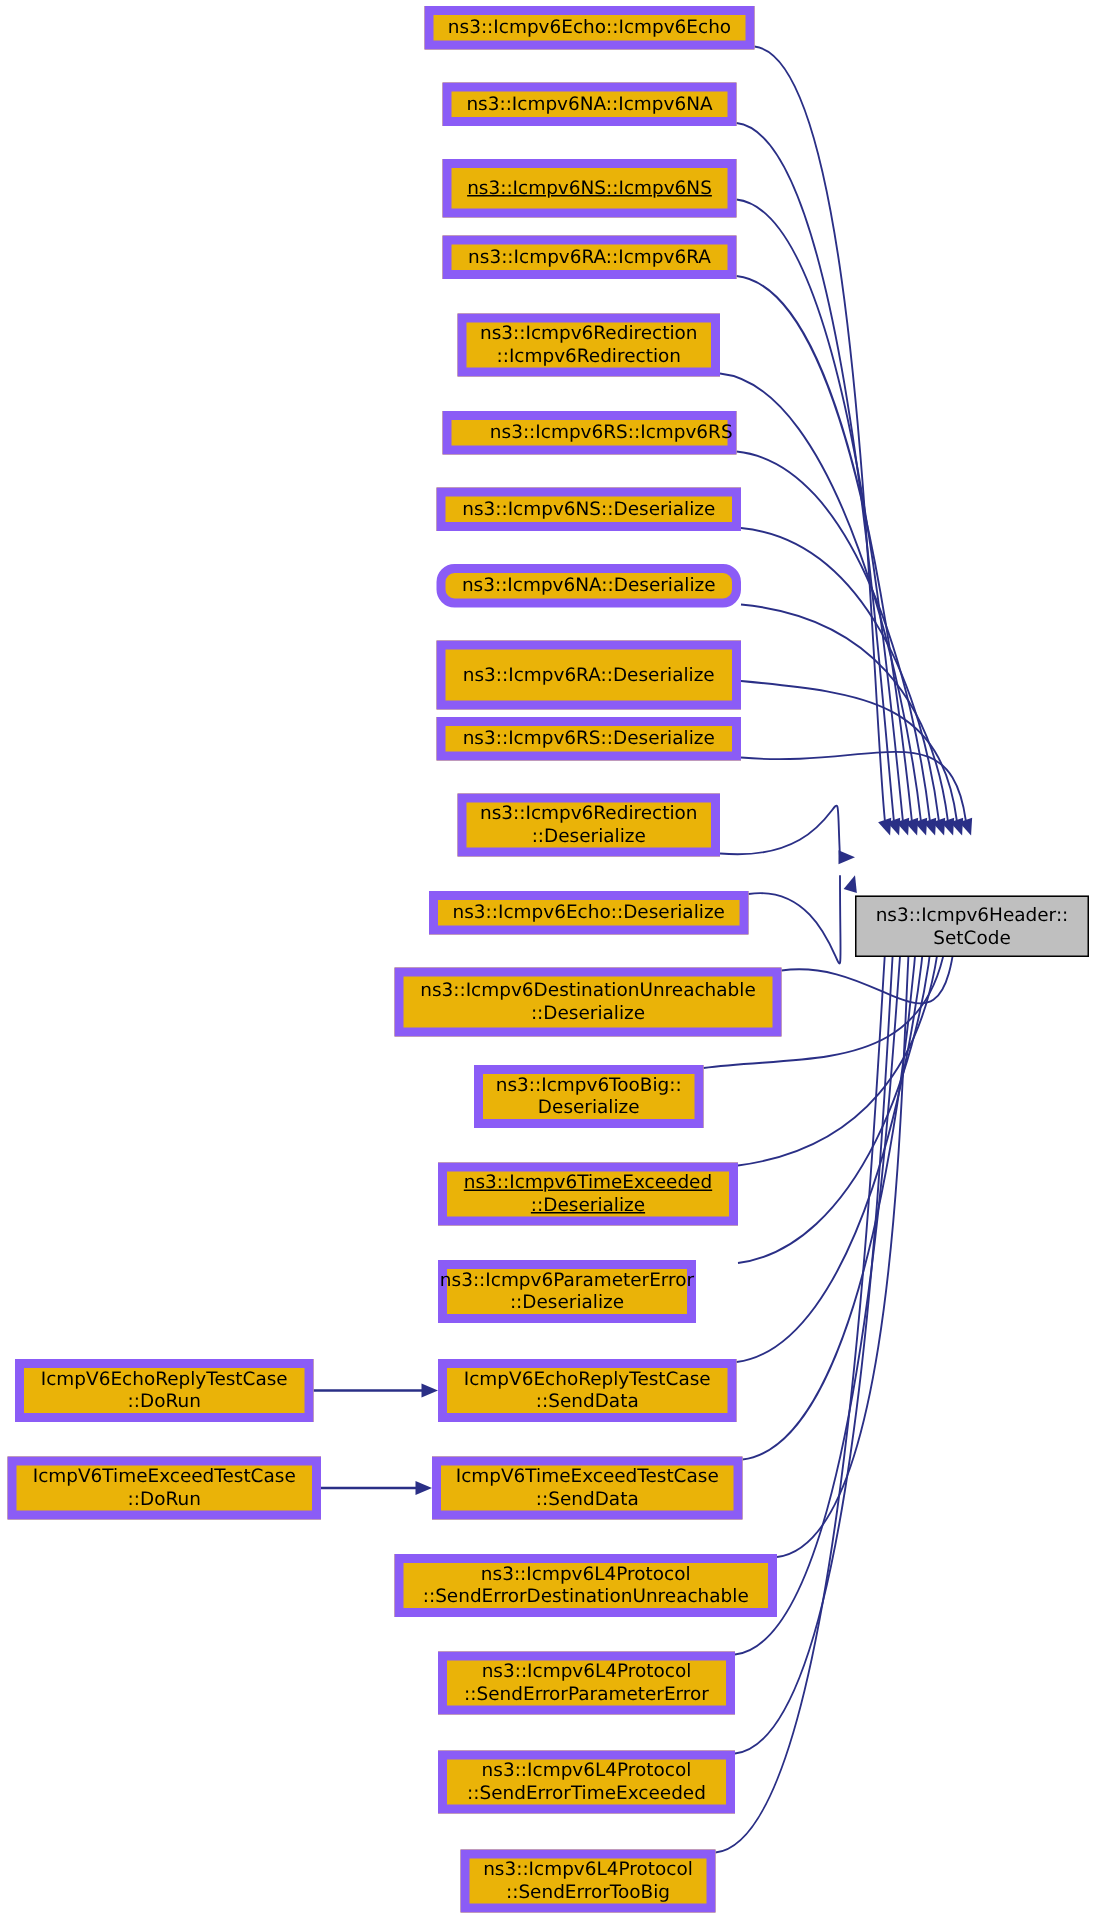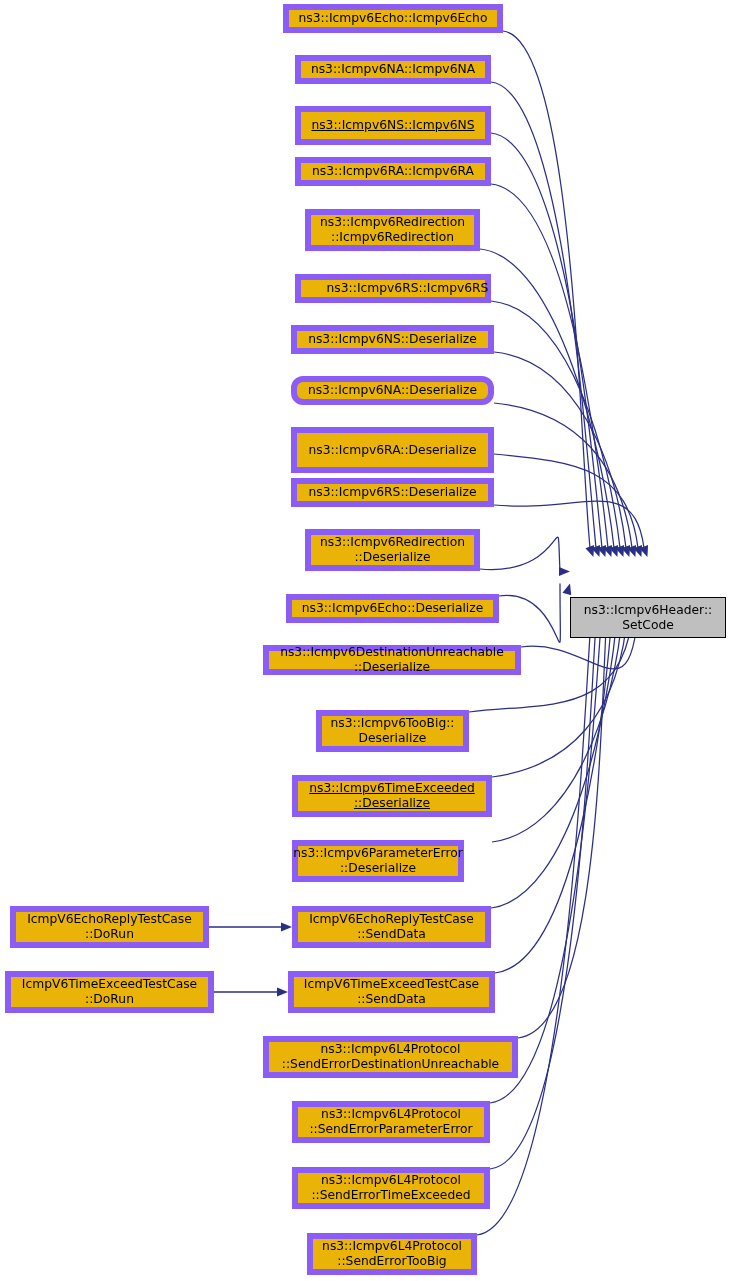--- a/index.html
+++ b/index.html
@@ -93,21 +93,21 @@
       <div class="node" style="left: 305px; top: 209px; width: 175px; height: 42px;"><span class="lbl">ns3::Icmpv6Redirection
 ::Icmpv6Redirection</span></div>
       <div class="node" style="left: 295px; top: 274px; width: 196px; height: 29px; padding-left: 29px;"><span class="lbl">ns3::Icmpv6RS::Icmpv6RS</span></div>
       <div class="node" style="left: 291px; top: 325px; width: 203px; height: 29px;"><span class="lbl">ns3::Icmpv6NS::Deserialize</span></div>
       <div class="node" style="left: 291px; top: 376px; width: 203px; height: 29px; border-radius: 12px;"><span class="lbl">ns3::Icmpv6NA::Deserialize</span></div>
       <div class="node" style="left: 291px; top: 427px; width: 203px; height: 46px;"><span class="lbl">ns3::Icmpv6RA::Deserialize</span></div>
       <div class="node" style="left: 291px; top: 478px; width: 203px; height: 29px;"><span class="lbl">ns3::Icmpv6RS::Deserialize</span></div>
       <div class="node" style="left: 305px; top: 529px; width: 175px; height: 42px;"><span class="lbl">ns3::Icmpv6Redirection
 ::Deserialize</span></div>
       <div class="node" style="left: 286px; top: 594px; width: 213px; height: 29px;"><span class="lbl">ns3::Icmpv6Echo::Deserialize</span></div>
-      <div class="node" style="left: 263px; top: 645px; width: 258px; height: 30px;"><span class="lbl">ns3::Icmpv6DestinationUnreachable
+      <div class="node" style="left: 263px; top: 645px; width: 258px; height: 46px;"><span class="lbl">ns3::Icmpv6DestinationUnreachable
 ::Deserialize</span></div>
       <div class="node" style="left: 316px; top: 710px; width: 153px; height: 42px;"><span class="lbl">ns3::Icmpv6TooBig::
 Deserialize</span></div>
       <div class="node" style="left: 292px; top: 775px; width: 200px; height: 42px; text-decoration: underline;"><span class="lbl">ns3::Icmpv6TimeExceeded
 ::Deserialize</span></div>
       <div class="node" style="left: 292px; top: 840px; width: 172px; height: 42px;"><span class="lbl">ns3::Icmpv6ParameterError
 ::Deserialize</span></div>
       <div class="node" style="left: 292px; top: 906px; width: 199px; height: 42px;"><span class="lbl">IcmpV6EchoReplyTestCase
 ::SendData</span></div>
       <div class="node" style="left: 288px; top: 971px; width: 207px; height: 42px;"><span class="lbl">IcmpV6TimeExceedTestCase

